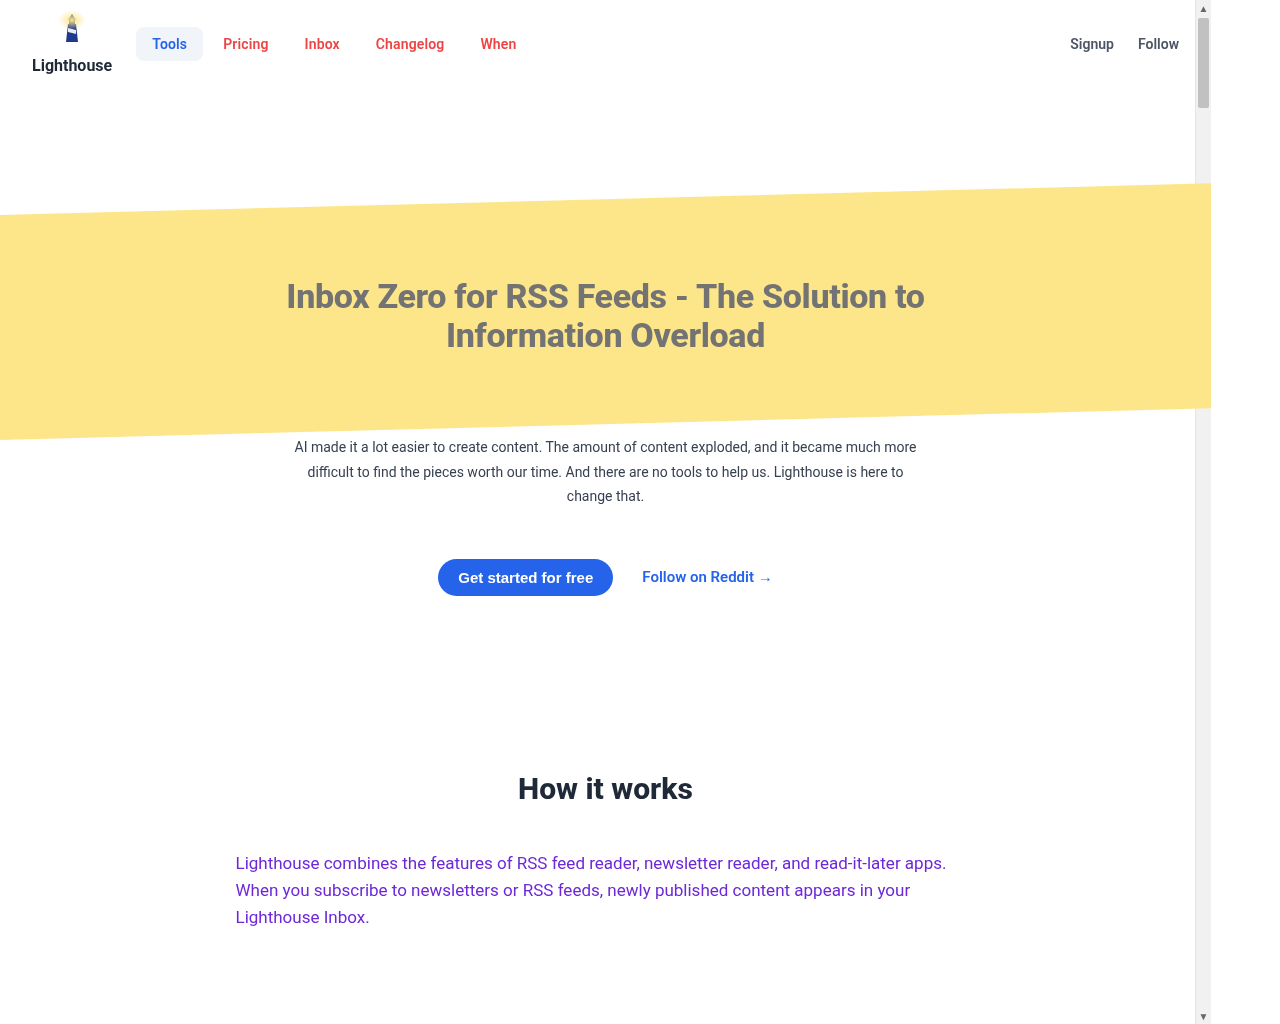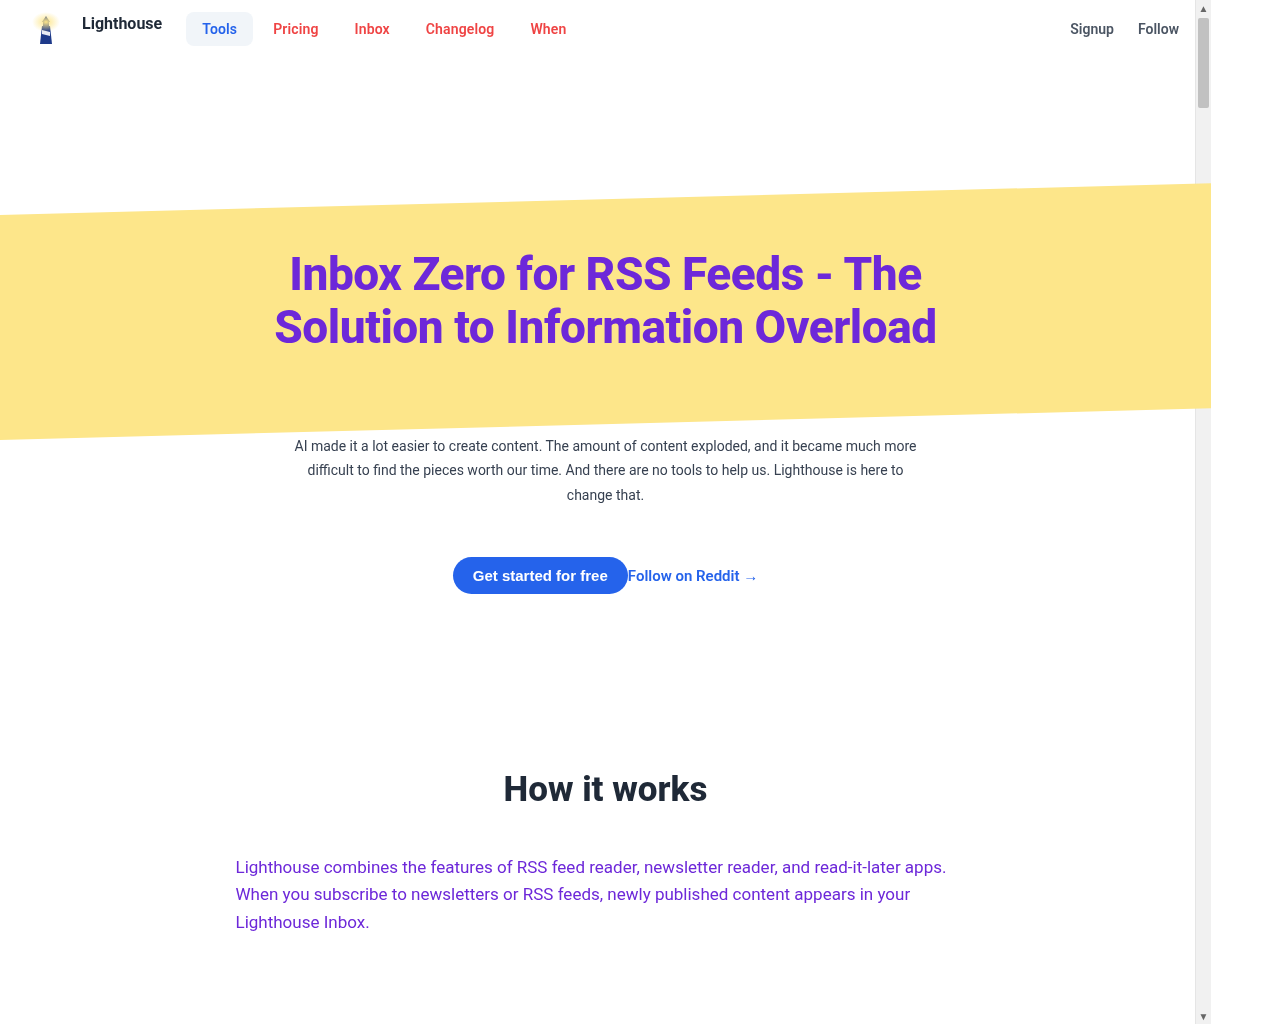--- a/index.html
+++ b/index.html
@@ -27,22 +27,23 @@
       display: flex;
       align-items: center;
       justify-content: space-between;
       padding: 12px 32px;
       position: relative;
       z-index: 10;
     }
     
     .brand {
       display: flex;
-      align-items: flex-start;
-      gap: 22px;
+      align-items: center;
+      gap: 14px;
+      flex-direction: column;
     }
     
     .logo-wrap {
       position: relative;
       width: 28px;
       height: 30px;
       display: flex;
       align-items: flex-end;
       justify-content: center;
     }
@@ -119,24 +120,24 @@
     }
     
     .hero {
       position: relative;
       z-index: 2;
       padding-top: 190px;
       text-align: center;
     }
     
     .hero-title {
-      font-size: 46px;
+      font-size: 34px;
       line-height: 1.15;
       font-weight: 800;
-      color: #6d28d9;
+      color: #737373;
       max-width: 720px;
       margin: 0 auto;
       letter-spacing: -0.01em;
     }
     
     .hero-sub {
       font-size: 14px;
       line-height: 1.75;
       color: #374151;
       max-width: 640px;
@@ -159,30 +160,31 @@
       border-radius: 999px;
       border: none;
       cursor: pointer;
     }
     
     .link-secondary {
       color: #2563eb;
       font-size: 15px;
       font-weight: 600;
       cursor: pointer;
+      padding-left: 29px;
     }
     
     
     .how {
       margin-top: 175px;
       padding: 0 40px;
     }
     
     .how-title {
-      font-size: 35px;
+      font-size: 30px;
       font-weight: 800;
       text-align: center;
       color: #1f2937;
     }
     
     .how-body {
       font-size: 17px;
       line-height: 1.6;
       color: #6d28d9;
       max-width: 740px;

